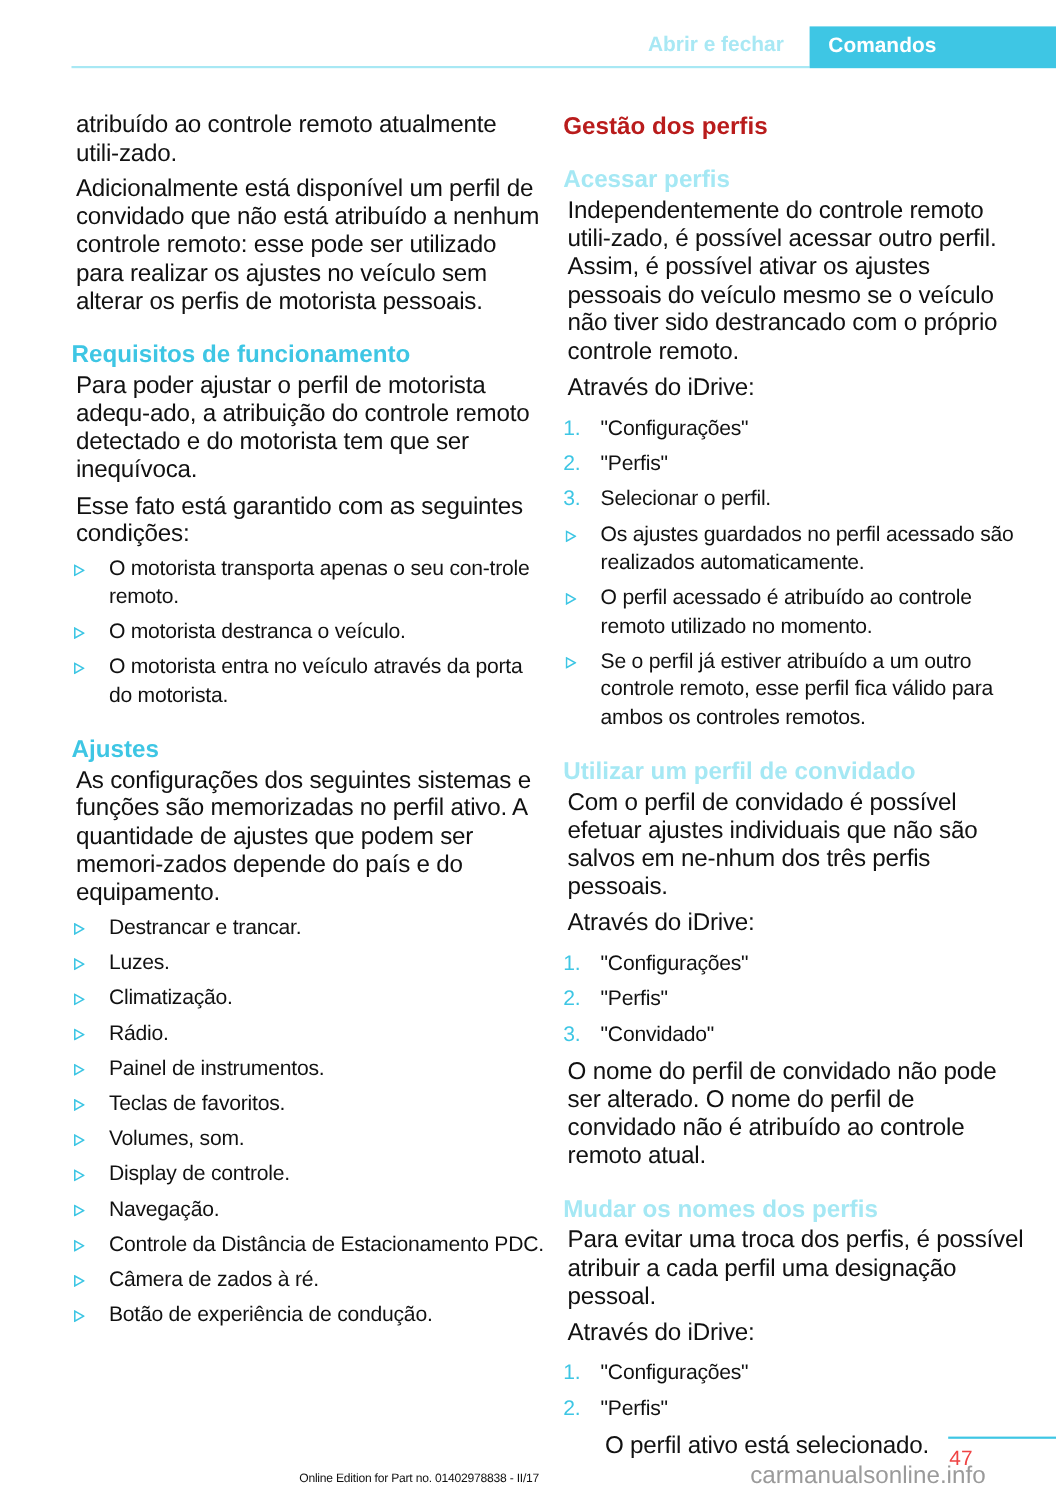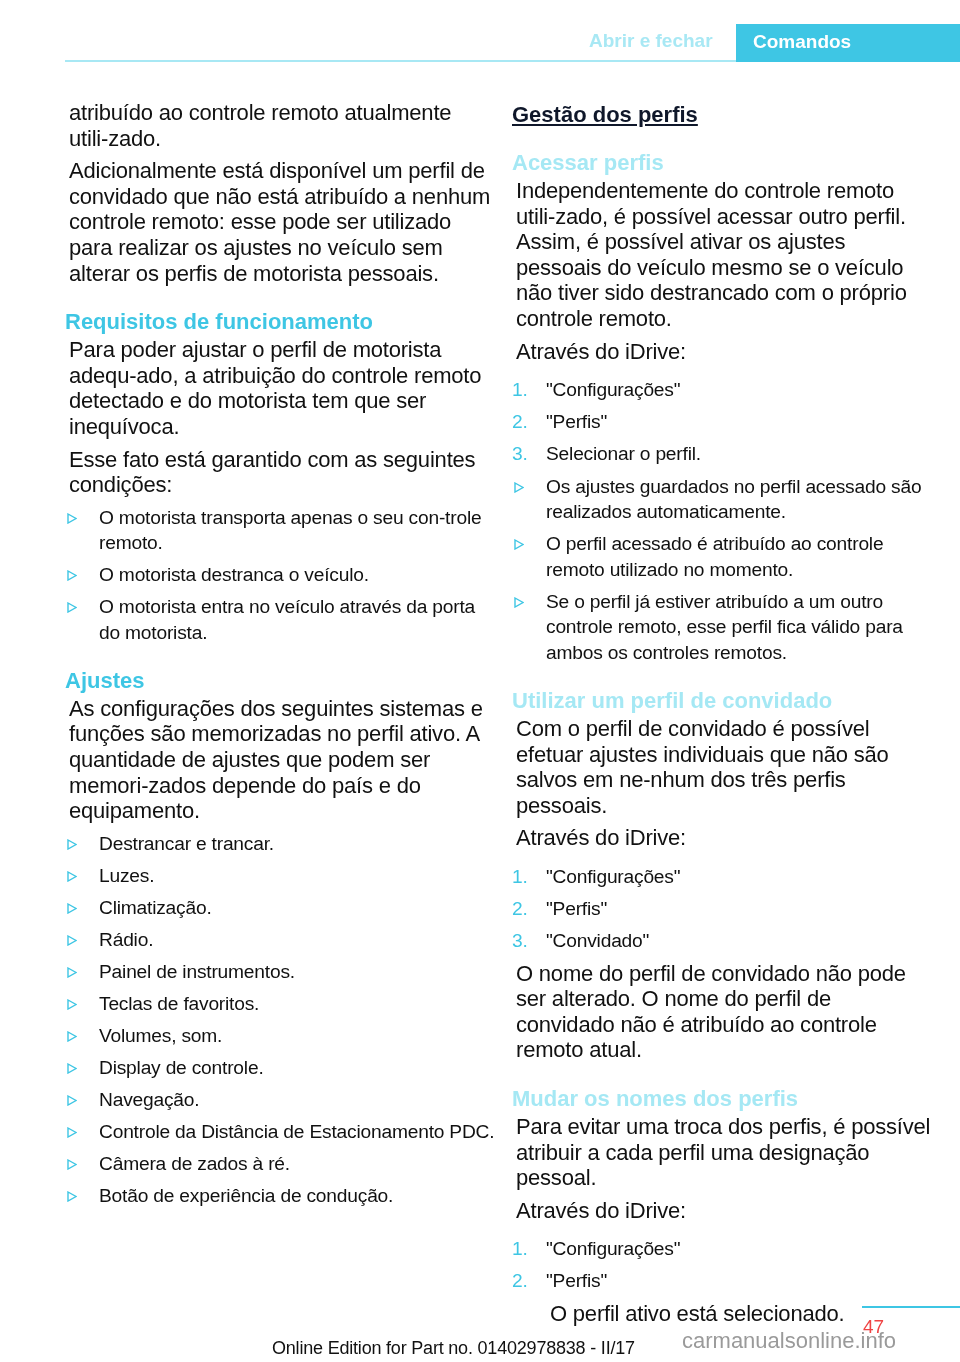--- a/index.html
+++ b/index.html
@@ -22,21 +22,21 @@
       font-size: 19px; font-weight: bold;
       box-sizing: border-box; padding: 7px 0 0 17px;
     }
     .col { position: absolute; top: 100px; width: 430px; }
     .col-left { left: 65px; }
     .col-right { left: 512px; width: 420px; }
     p { margin: 0 0 7px 4px; font-size: 22px; line-height: 25.6px; letter-spacing: -0.2px; }
     h2 { margin: 0; font-size: 22px; font-weight: bold; color: #3ec6e4; line-height: 30px; }
     h3 { margin: 0; font-size: 22px; font-weight: bold; color: #a5e8f4; line-height: 30px; }
     h3.first-sub { margin-top: 18px; color: #a5e8f4; }
-    h2.section { color: #0f172a; text-decoration: underline; }
+    h2.section { color: #b91c1c; }
     .sec-gap { height: 14px; }
     ul.bullets { list-style: none; margin: 0; padding: 0; }
     ul.bullets li {
       position: relative; padding-left: 34px; font-size: 19.2px; line-height: 25.6px;
       margin-bottom: 6.4px; letter-spacing: -0.2px;
     }
     ul.bullets li .tri {
       position: absolute; left: 2px; top: 8px; width: 10px; height: 11px;
     }
     ol.steps { list-style: none; margin: 0 0 7px 0; padding: 0; }
@@ -48,21 +48,21 @@
       position: absolute; left: 0; top: 0; color: #3ec6e4;
     }
     .indent-note { padding-left: 34px; }
     .footer-line {
       position: absolute; left: 862px; top: 1306px; width: 98px; height: 2px; background: #3ec6e4;
     }
     .page-number {
       position: absolute; left: 863px; top: 1316px; font-size: 19px; color: #ef4444;
     }
     .edition {
-      position: absolute; left: 272px; top: 1338px; font-size: 18px; color: #111; letter-spacing: -0.2px;
+      position: absolute; left: 272px; top: 1338px; font-size: 11px; color: #111; letter-spacing: -0.2px;
     }
     .watermark {
       position: absolute; left: 682px; top: 1328px; font-size: 22px; color: #9a9a9a;
     }
   </style>
 </head>
 <body>
 
 <div class="header-line"></div>
 <div class="tab-inactive">Abrir e fechar</div>

